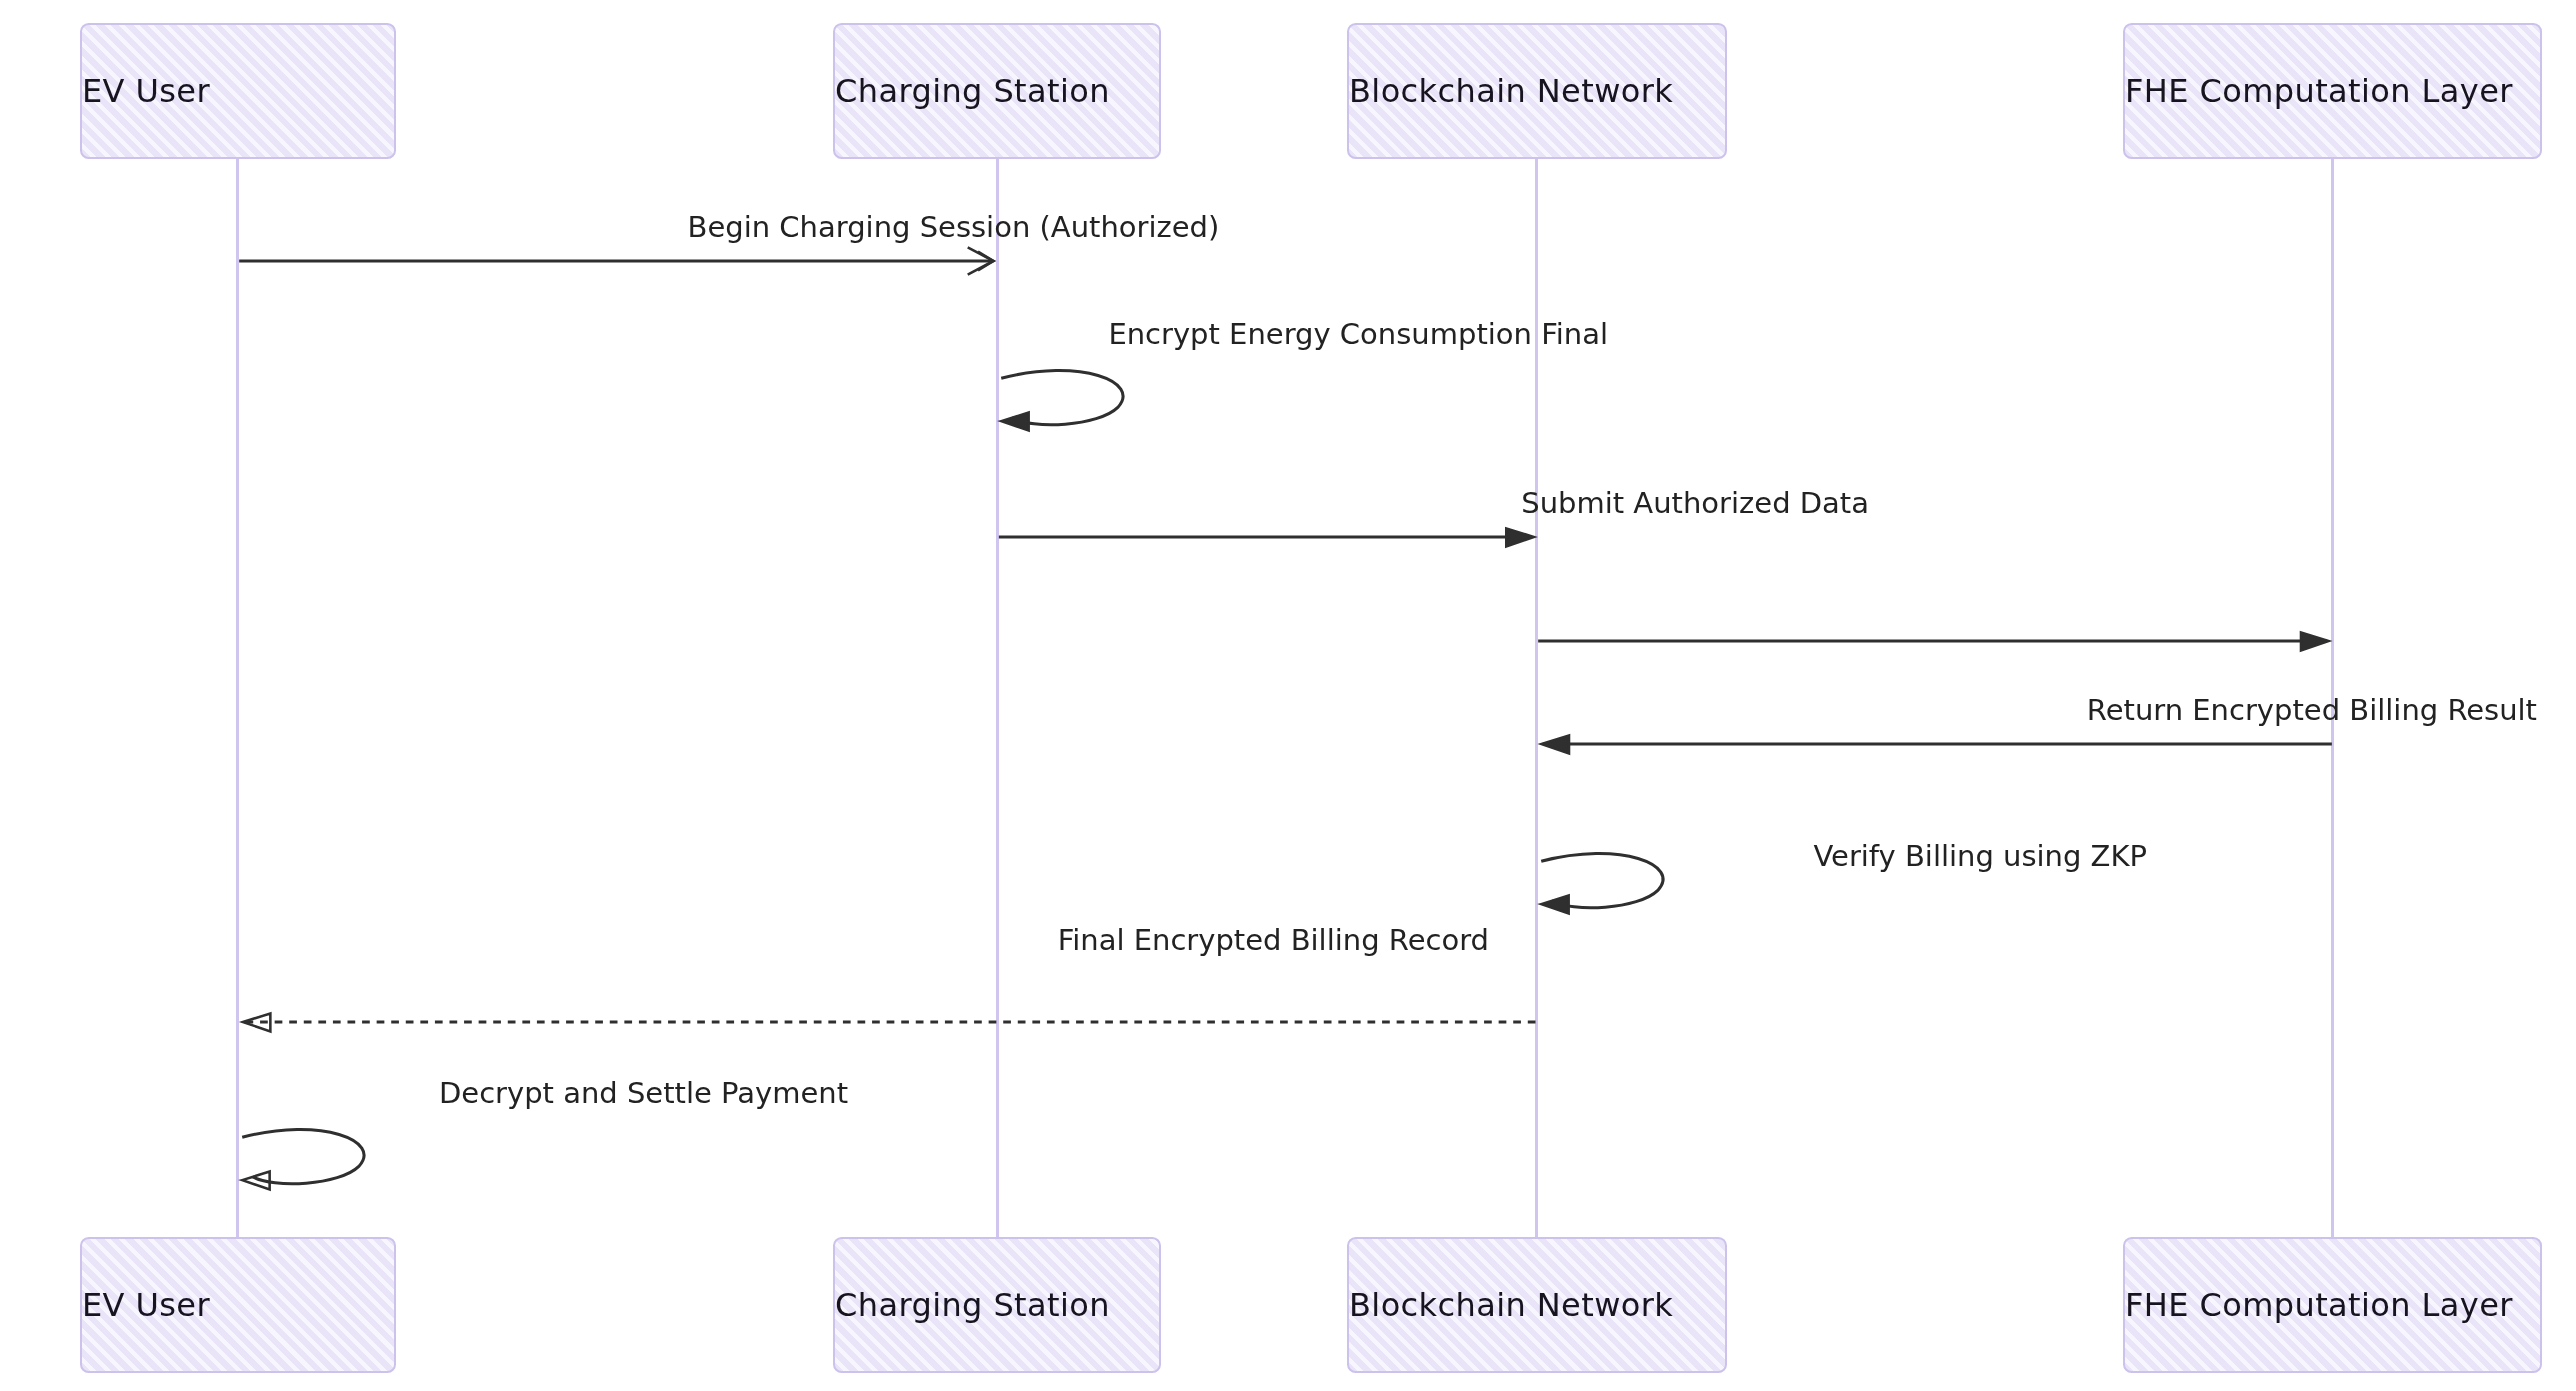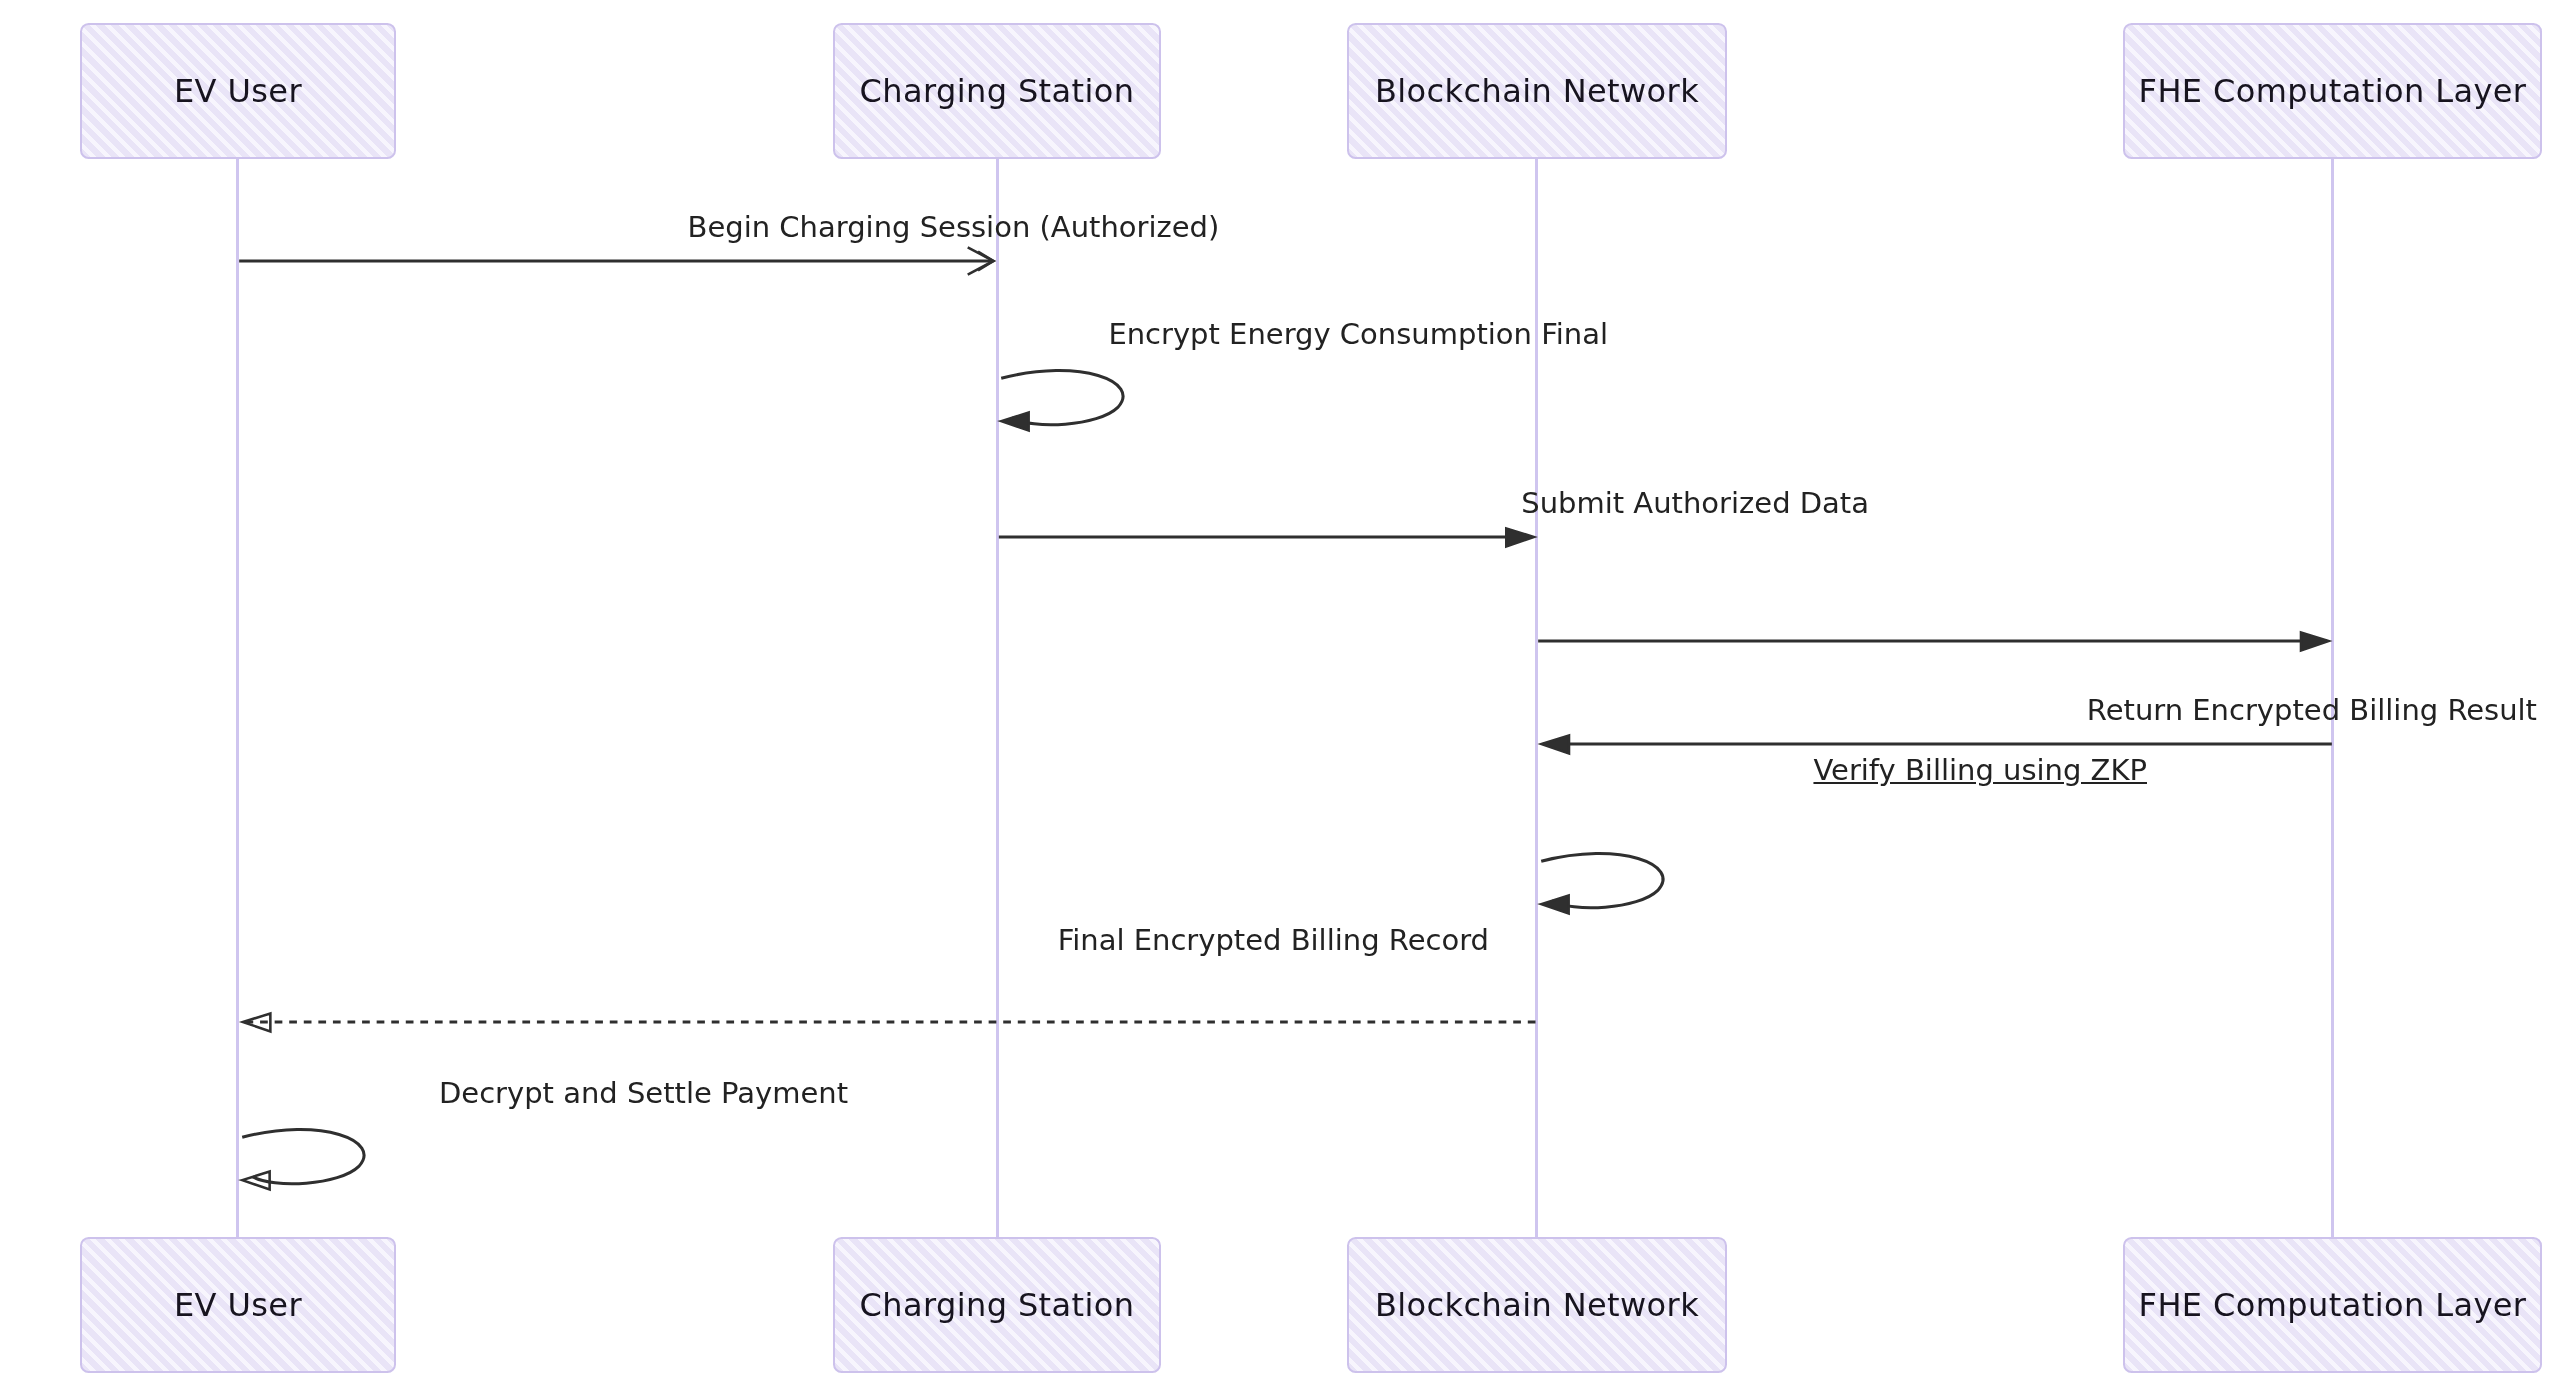--- a/index.html
+++ b/index.html
@@ -4,21 +4,21 @@
 <style>
   html,body{margin:0;padding:0;background:#ffffff;}
   body{font-family:"DejaVu Sans","Liberation Sans",sans-serif;}
   .stage{position:relative;width:2576px;height:1392px;background:#ffffff;overflow:hidden;}
   .actor-box{
     position:absolute;
     box-sizing:border-box;
     border:2.6px solid #cdc2ec;
     border-radius:8.6px;
     background:repeating-linear-gradient(45deg,#e9e4f7 0px,#e9e4f7 6px,#f7f5fd 6px,#f7f5fd 10.3px);
-    display:flex;align-items:center;justify-content:center;
+    display:flex;align-items:center;
     height:136px;
   }
   .actor-box span{
     font-size:32px;color:#17141f;letter-spacing:0.4px;
   }
   .lifeline{
     position:absolute;width:3.4px;background:#cfc5ef;
   }
   .msg-label{
     position:absolute;width:1203px;text-align:right;
@@ -77,21 +77,21 @@
     </svg>
     <svg class="msg-arrow" width="796" height="24" style="left: 1537px; top: 629px;" viewBox="0 0 926 28">
       <line x1="0" y1="14" x2="920" y2="14" stroke="#2f2f2f" stroke-width="3.5"></line>
       <polygon points="922,14 890,4 890,25" fill="#2f2f2f" stroke="#2f2f2f" stroke-width="3"></polygon>
     </svg>
     <div class="msg-label" style="left: 1334px; top: 690px;">Return Encrypted Billing Result</div>
     <svg class="msg-arrow" width="796" height="24" style="left: 1537px; top: 732px;" viewBox="0 0 926 28">
       <line x1="926" y1="14" x2="6" y2="14" stroke="#2f2f2f" stroke-width="3.5"></line>
       <polygon points="4,14 36,4 36,25" fill="#2f2f2f" stroke="#2f2f2f" stroke-width="3"></polygon>
     </svg>
-    <div class="msg-label" style="left: 944px; top: 750px; text-decoration: underline;">Verify Billing using ZKP</div>
+    <div class="msg-label" style="left: 944px; top: 836px;">Verify Billing using ZKP</div>
     <svg class="self-loop" width="155" height="72" style="left: 1534px; top: 851px;" viewBox="0 0 180 84">
       <path d="M 8 12 C 100 -12, 172 16, 144 46 C 122 68, 44 72, 20 58" fill="none" stroke="#2f2f2f" stroke-width="3.5"></path>
       <polygon points="8,62 40,52 40,73" fill="#2f2f2f" stroke="#2f2f2f" stroke-width="3"></polygon>
     </svg>
     <div class="msg-label" style="left: 286px; top: 920px;">Final Encrypted Billing Record</div>
     <svg class="msg-arrow" width="1299" height="24" style="left: 238px; top: 1010px;" viewBox="0 0 1512 28">
       <line x1="1512" y1="14" x2="6" y2="14" stroke="#2f2f2f" stroke-width="3.5" stroke-dasharray="9 8"></line>
       <polygon points="4,14 36,4 36,25" fill="none" stroke="#2f2f2f" stroke-width="3"></polygon>
     </svg>
     <div class="msg-label" style="left: -355px; top: 1073px;">Decrypt and Settle Payment</div>

